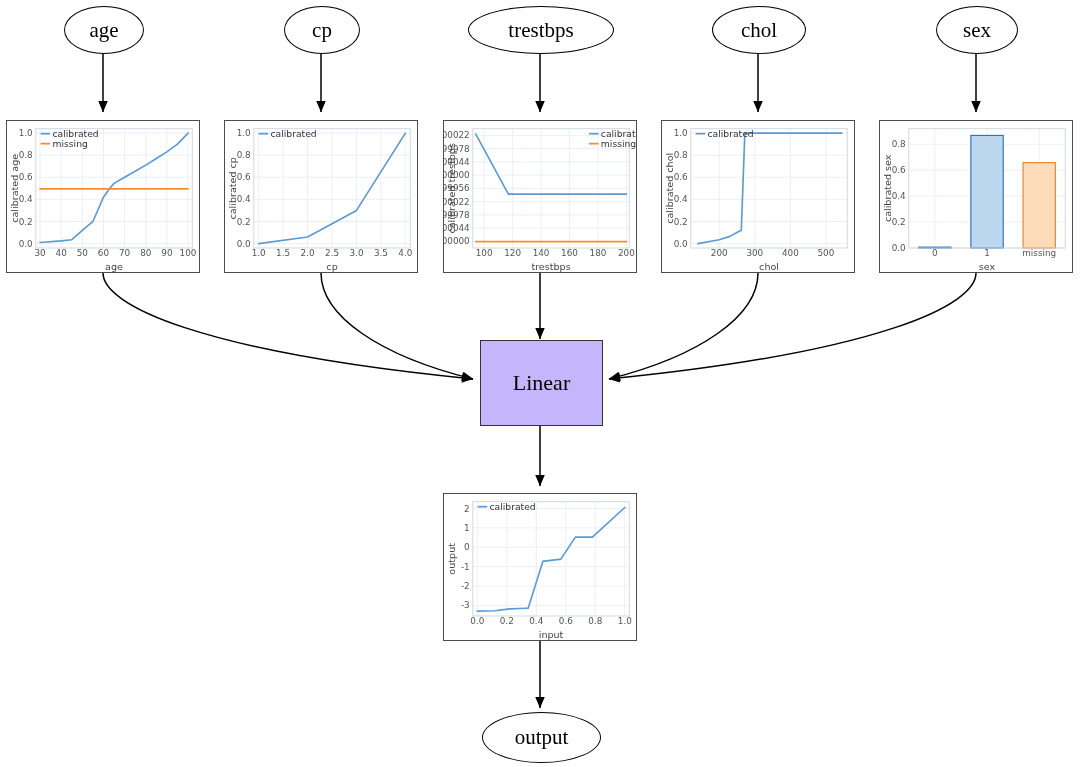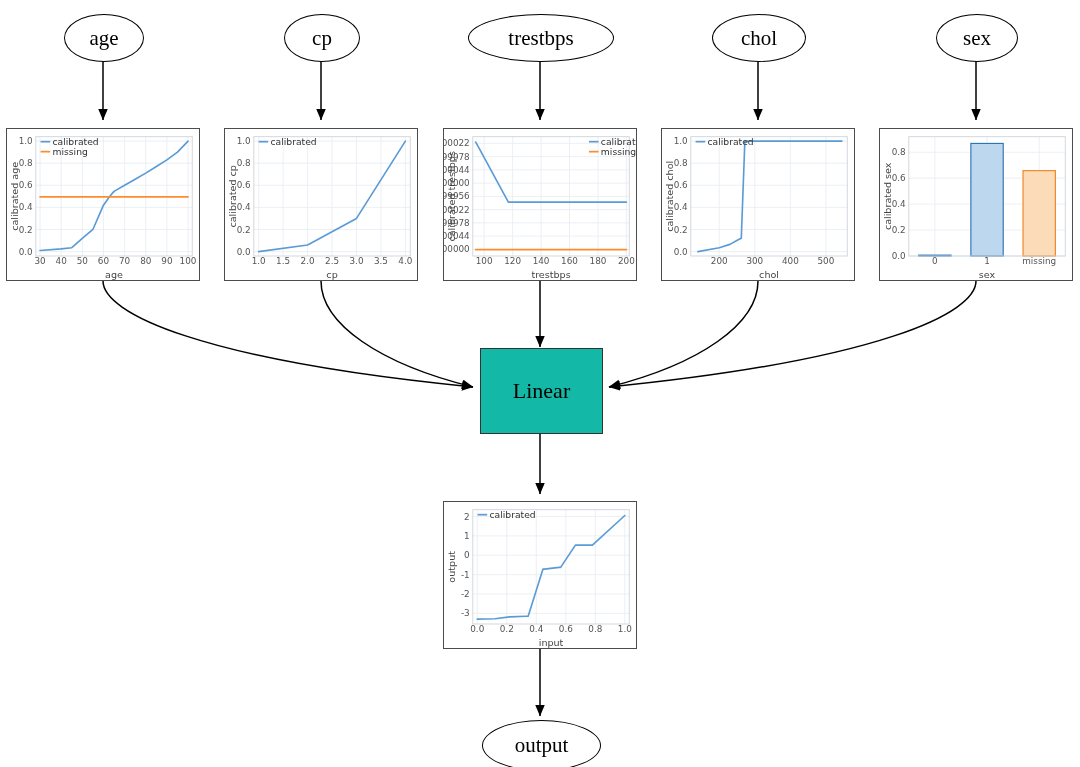--- a/index.html
+++ b/index.html
@@ -1,24 +1,24 @@
 <!DOCTYPE html>
 <html><head>
 <meta charset="utf-8">
 <style>
   html,body{margin:0;padding:0;background:#ffffff;}
   body{width:1080px;height:767px;position:relative;overflow:hidden;
        font-family:"Liberation Sans",sans-serif;}
-  #stage{position:absolute;left:0;top:8px;width:1080px;height:563px;}
+  #stage{position:absolute;left:0;top:0;width:1080px;height:563px;}
 
   
   .node-ellipse{position:absolute;border:1.4px solid #000;border-radius:50%;
       background:#fff;display:flex;align-items:center;justify-content:center;
       font-family:"Liberation Serif",serif;color:#000;}
-  .node-box{position:absolute;border:1.6px solid #333;background:#14b8a6;
+  .node-box{position:absolute;border:1.6px solid #333;background:#c4b5fd;
       display:flex;align-items:center;justify-content:center;
       font-family:"Liberation Serif",serif;font-size:22px;color:#000;}
 
   
   .panel{position:absolute;background:#fff;border:1.6px solid #4c4c4c;box-sizing:border-box;}
   .panel svg{display:block;}
 
   .edge-layer{position:absolute;left:0;top:0;width:1080px;height:767px;pointer-events:none;}
 
   

